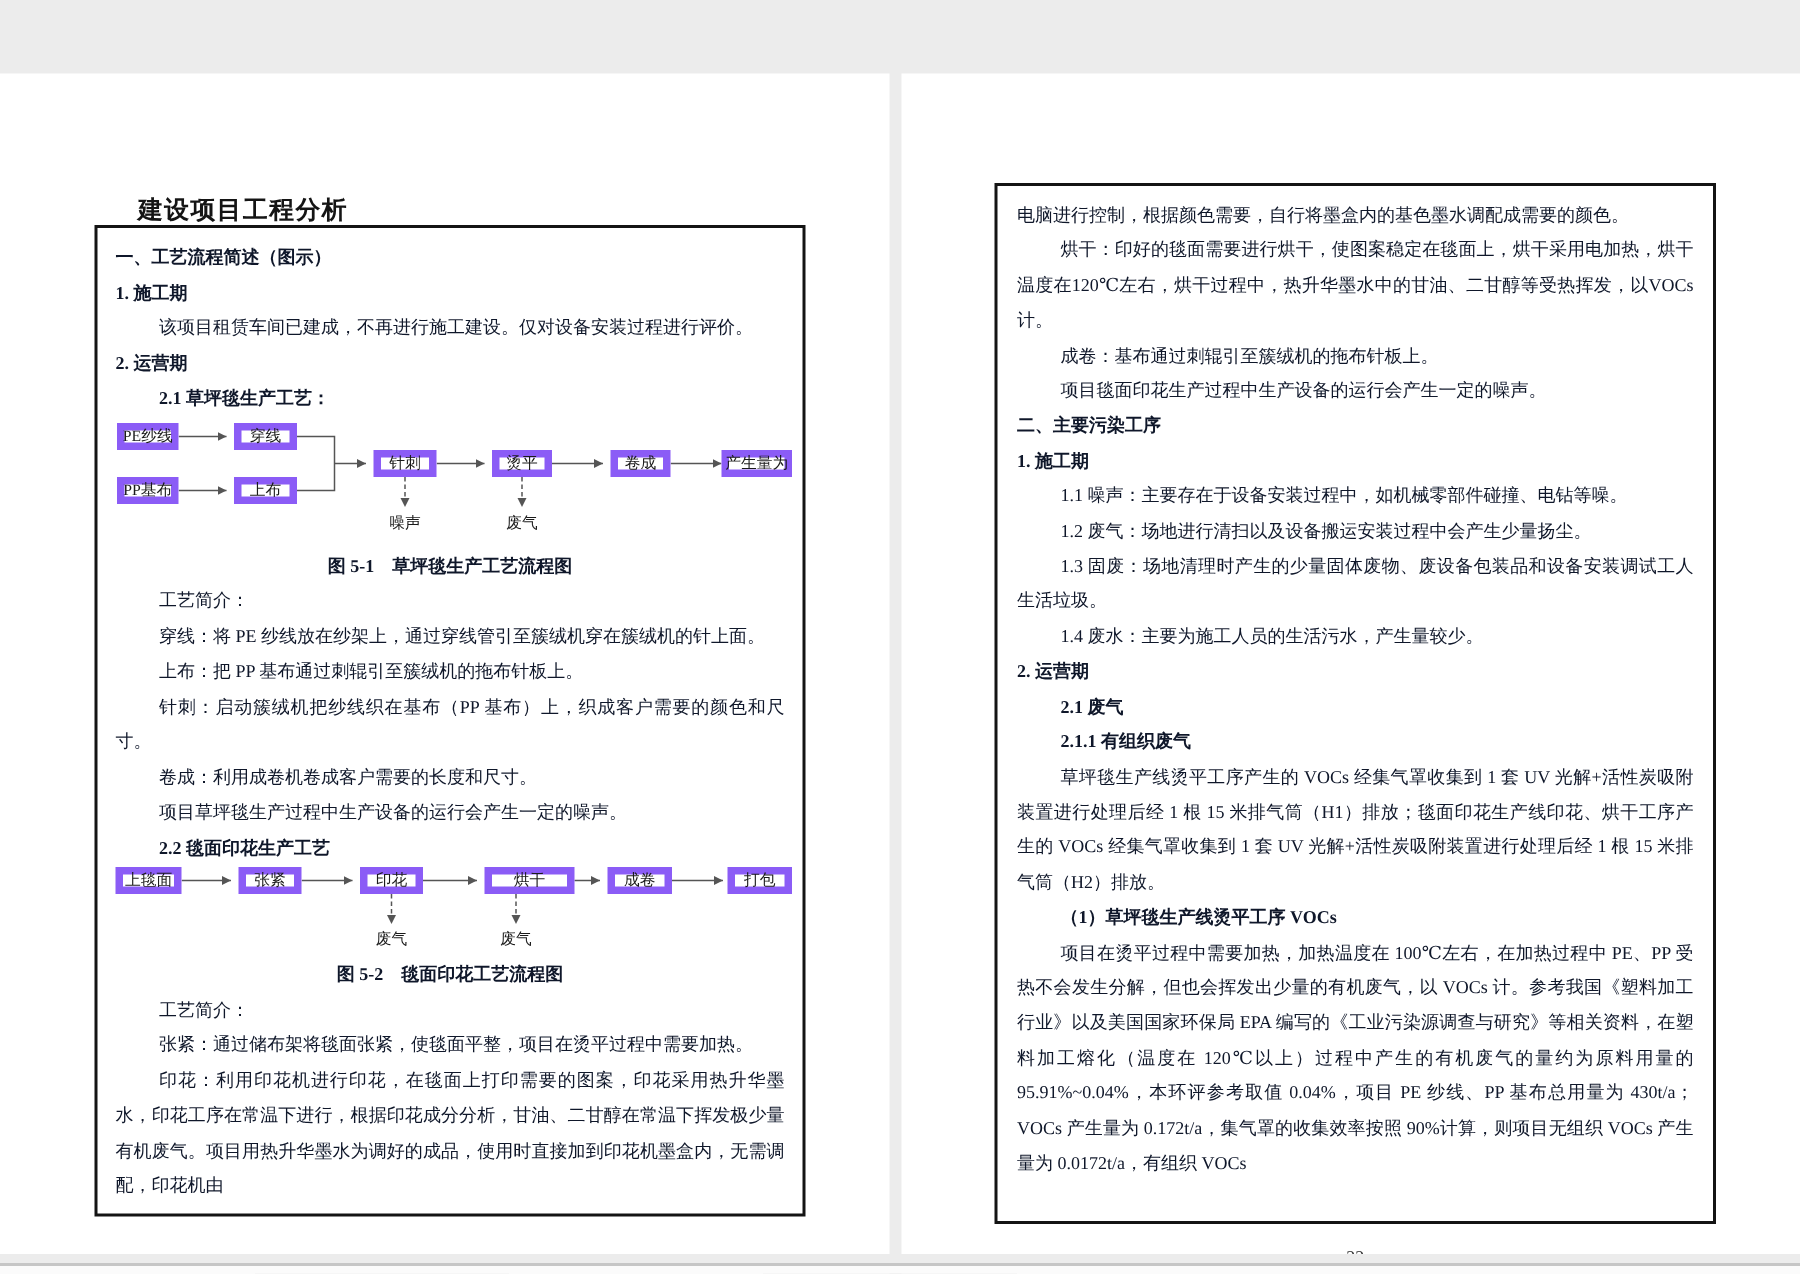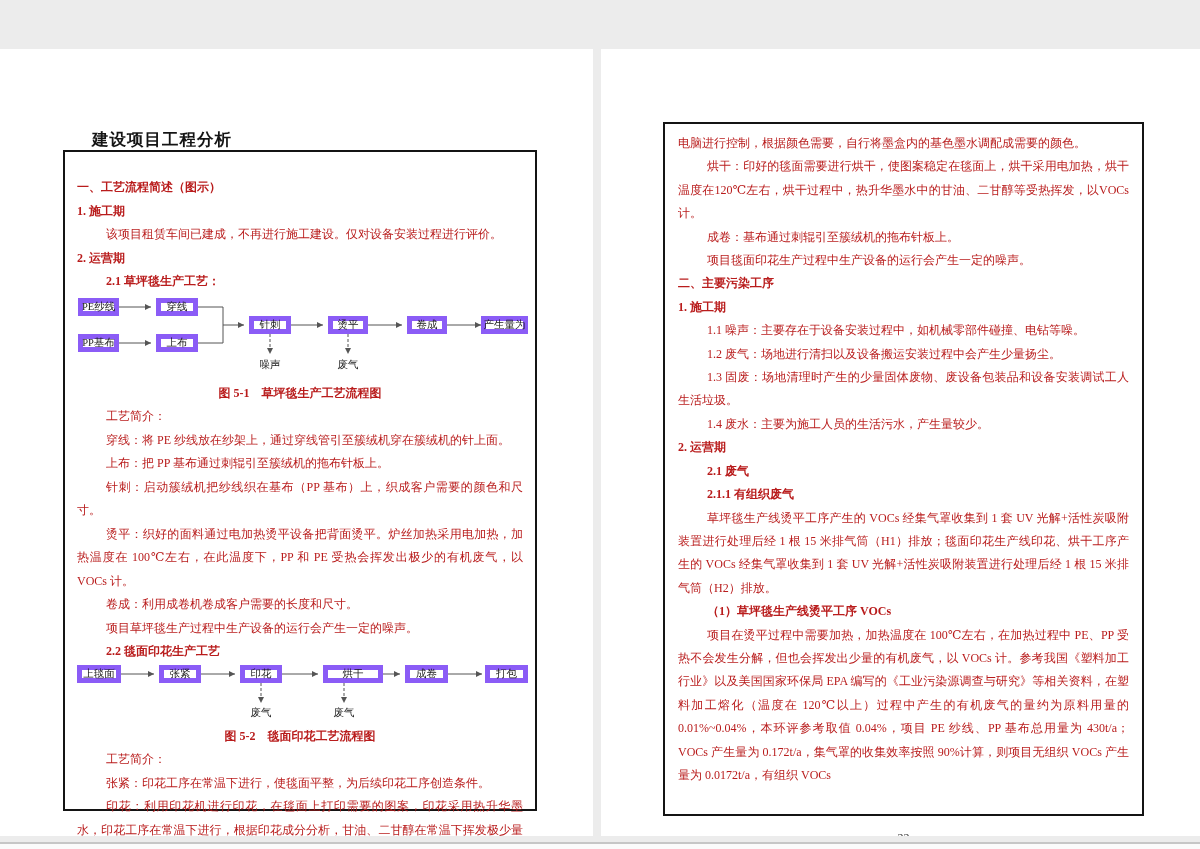--- a/index.html
+++ b/index.html
@@ -3,23 +3,23 @@
 <meta charset="utf-8">
 <style>
   html,body{margin:0;padding:0;}
   body{font-family:"Liberation Serif","DejaVu Serif",serif;}
   .canvas{position:relative;width:1200px;height:849px;background:#ececec;overflow:hidden;}
   .page{position:absolute;top:4px;height:833px;background:#ffffff;margin-top:45px;}
   .page-left{left:0;width:593px;}
   .page-right{left:601px;width:599px;}
   .doc-title{position:absolute;left:92px;top:80px;margin:0;font-size:16.5px;font-weight:bold;color:#141414;letter-spacing:1px;}
   .docbox{position:absolute;border:2px solid #141414;background:#fff;box-sizing:border-box;color:#141414;}
-  .lbox{left:63px;top:101px;width:474px;height:661px;padding:24px 12px 0 12px;}
+  .lbox{left:63px;top:101px;width:474px;height:661px;padding:8px 12px 0 12px;}
   .rbox{left:62px;top:73px;width:481px;height:694px;padding:8px 13px 0 13px;}
-  .ln{margin:0;font-size:12px;line-height:23.5px;text-align:justify;color:#b91c1c;}
+  .ln{margin:0;font-size:12px;line-height:23.5px;text-align:justify;color:#0f172a;}
   .rbox .ln{line-height:23.4px;}
   .s-h{font-weight:bold;}
   .s-hi{font-weight:bold;text-indent:29px;}
   .s-p{text-indent:29px;}
   .s-pf{text-indent:0;}
   .cap{font-weight:bold;text-align:center;text-indent:0;}
   .flow{position:relative;width:451px;}
   #flow1{height:86px;margin-top:2px;}
   #flow2{height:60px;margin-top:1px;}
   .flow svg{position:absolute;left:0;top:0;}
@@ -80,21 +80,20 @@
         <span class="fout" style="left:178px;top:62px">噪声</span>
         <span class="fout" style="left:256px;top:62px">废气</span>
       </div>
       <p class="ln cap">图 5-1　草坪毯生产工艺流程图</p>
 
       <div>
           <p class="ln s-p">工艺简介：</p>
           <p class="ln s-p">穿线：将 PE 纱线放在纱架上，通过穿线管引至簇绒机穿在簇绒机的针上面。</p>
           <p class="ln s-p">上布：把 PP 基布通过刺辊引至簇绒机的拖布针板上。</p>
           <p class="ln s-p">针刺：启动簇绒机把纱线织在基布（PP 基布）上，织成客户需要的颜色和尺寸。</p>
-          <p class="ln s-p">烫平：织好的面料通过电加热烫平设备把背面烫平。炉丝加热采用电加热，加热温度在 100℃左右，在此温度下，PP 和 PE 受热会挥发出极少的有机废气，以 VOCs 计。</p>
           <p class="ln s-p">卷成：利用成卷机卷成客户需要的长度和尺寸。</p>
           <p class="ln s-p">项目草坪毯生产过程中生产设备的运行会产生一定的噪声。</p>
           <p class="ln s-hi">2.2 毯面印花生产工艺</p>
         </div>
 
       <div class="flow" id="flow2">
         <svg width="451" height="60">
           <g stroke="#555" stroke-width="1" fill="none">
             <line x1="44" y1="9" x2="77" y2="9" marker-end="url(#ah)"></line>
             <line x1="124" y1="9" x2="158" y2="9" marker-end="url(#ah)"></line>
@@ -111,21 +110,21 @@
         <div class="fnode" style="left:246px;top:0;width:60px">烘干</div>
         <div class="fnode" style="left:328px;top:0;width:43px">成卷</div>
         <div class="fnode" style="left:408px;top:0;width:43px">打包</div>
         <span class="fout" style="left:169px;top:41px">废气</span>
         <span class="fout" style="left:252px;top:41px">废气</span>
       </div>
       <p class="ln cap">图 5-2　毯面印花工艺流程图</p>
 
       <div>
           <p class="ln s-p">工艺简介：</p>
-          <p class="ln s-p">张紧：印花工序在常温下进行，使毯面平整，为后续印花工序创造条件。</p>
+          <p class="ln s-p">张紧：通过储布架将毯面张紧，使毯面平整，项目在烫平过程中需要加热。</p>
           <p class="ln s-p">印花：利用印花机进行印花，在毯面上打印需要的图案，印花采用热升华墨水，印花工序在常温下进行，根据印花成分分析，甘油、二甘醇在常温下挥发极少量有机废气。项目用热升华墨水为调好的成品，使用时直接加到印花机墨盒内，无需调配，印花机由</p>
         </div>
     </div>
 
     <div class="pagenum pn-left">21</div>
   </div>
 
   <div class="page page-right">
     <div class="docbox rbox">
       <div>
@@ -137,21 +136,21 @@
           <p class="ln s-h">1. 施工期</p>
           <p class="ln s-p">1.1 噪声：主要存在于设备安装过程中，如机械零部件碰撞、电钻等噪。</p>
           <p class="ln s-p">1.2 废气：场地进行清扫以及设备搬运安装过程中会产生少量扬尘。</p>
           <p class="ln s-p">1.3 固废：场地清理时产生的少量固体废物、废设备包装品和设备安装调试工人生活垃圾。</p>
           <p class="ln s-p">1.4 废水：主要为施工人员的生活污水，产生量较少。</p>
           <p class="ln s-h">2. 运营期</p>
           <p class="ln s-hi">2.1 废气</p>
           <p class="ln s-hi">2.1.1 有组织废气</p>
           <p class="ln s-p">草坪毯生产线烫平工序产生的 VOCs 经集气罩收集到 1 套 UV 光解+活性炭吸附装置进行处理后经 1 根 15 米排气筒（H1）排放；毯面印花生产线印花、烘干工序产生的 VOCs 经集气罩收集到 1 套 UV 光解+活性炭吸附装置进行处理后经 1 根 15 米排气筒（H2）排放。</p>
           <p class="ln s-hi">（1）草坪毯生产线烫平工序 VOCs</p>
-          <p class="ln s-p">项目在烫平过程中需要加热，加热温度在 100℃左右，在加热过程中 PE、PP 受热不会发生分解，但也会挥发出少量的有机废气，以 VOCs 计。参考我国《塑料加工行业》以及美国国家环保局 EPA 编写的《工业污染源调查与研究》等相关资料，在塑料加工熔化（温度在 120℃以上）过程中产生的有机废气的量约为原料用量的 0.01%~0.04%，本环评参考取值 0.04%，项目 PE 纱线、PP 基布总用量为 430t/a；VOCs 产生量为 0.172t/a，集气罩的收集效率按照 90%计算，则项目无组织 VOCs 产生量为 0.0172t/a，有组织 VOCs</p>
+          <p class="ln s-p">项目在烫平过程中需要加热，加热温度在 100℃左右，在加热过程中 PE、PP 受热不会发生分解，但也会挥发出少量的有机废气，以 VOCs 计。参考我国《塑料加工行业》以及美国国家环保局 EPA 编写的《工业污染源调查与研究》等相关资料，在塑料加工熔化（温度在 120℃以上）过程中产生的有机废气的量约为原料用量的 95.91%~0.04%，本环评参考取值 0.04%，项目 PE 纱线、PP 基布总用量为 430t/a；VOCs 产生量为 0.172t/a，集气罩的收集效率按照 90%计算，则项目无组织 VOCs 产生量为 0.0172t/a，有组织 VOCs</p>
         </div>
     </div>
     <div class="pagenum pn-right">22</div>
   </div>
 
   <div class="bottom-band">
     <div class="bottom-rule"></div>
     <div class="next-sliver"></div>
   </div>
 

